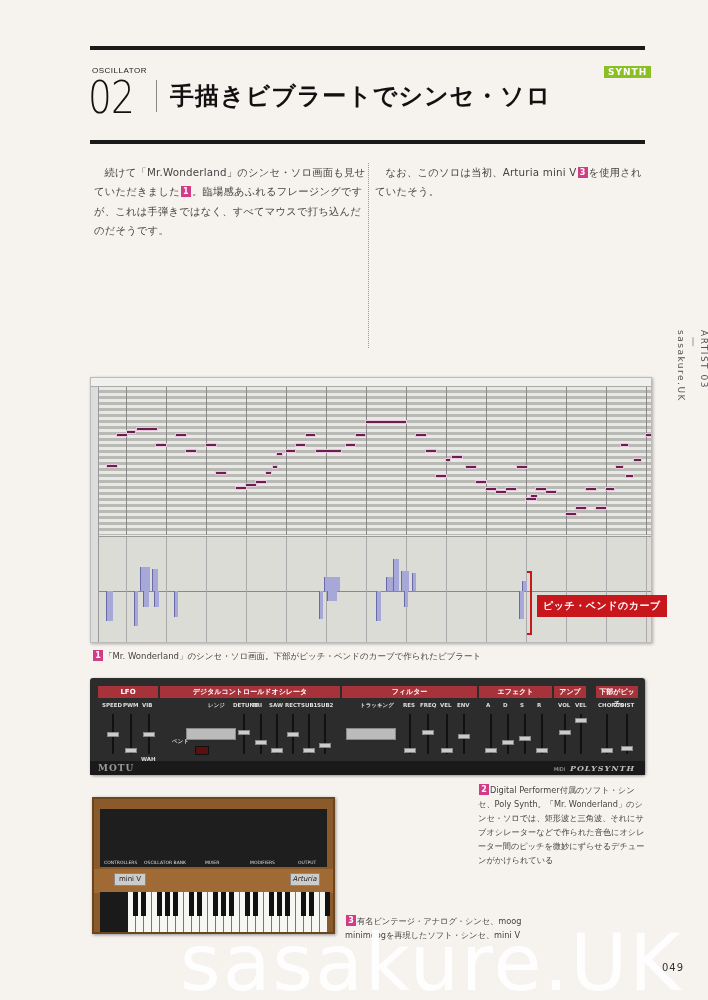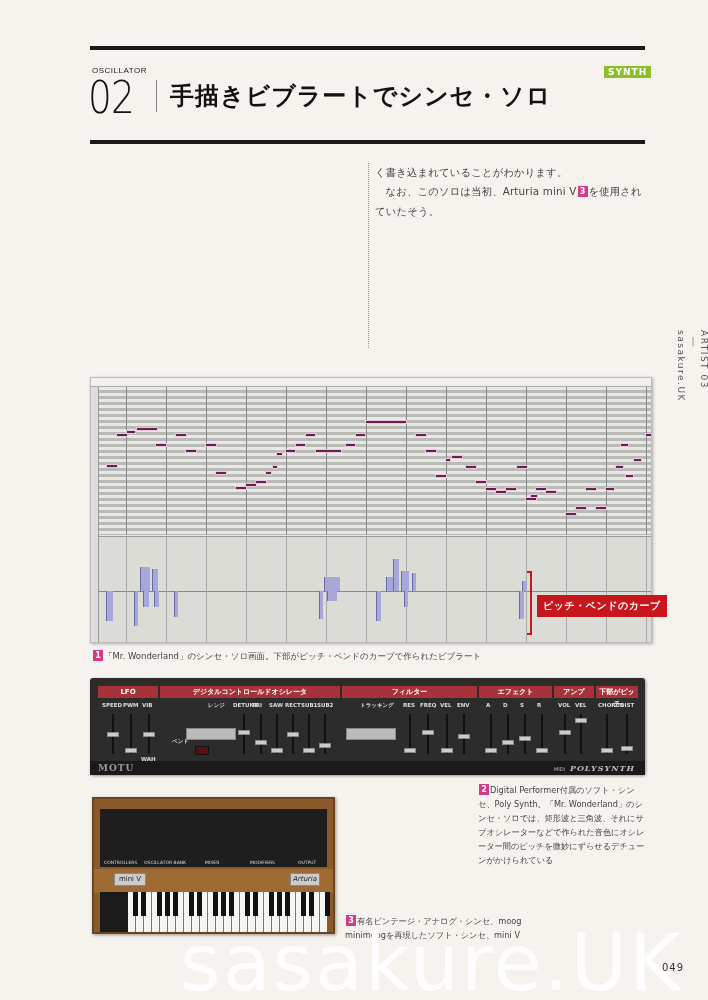--- a/index.html
+++ b/index.html
@@ -62,24 +62,24 @@
 
 <div class="rule" style="top:46px"></div>
 <div class="technique">OSCILLATOR</div>
 <div class="num">02</div>
 <div class="vsep"></div>
 <div class="title">手描きビブラートでシンセ・ソロ</div>
 <div class="badge">SYNTH</div>
 <div class="rule" style="top:140px"></div>
 
 <div class="col col1">
+  <p><span>　続けて「Mr.Wonderland」のシンセ・ソロ画面も見せていただきました</span><span class="mk">1</span><span>。臨場感あふれるフレージングですが、これは手弾きではなく、すべてマウスで打ち込んだのだそうです。</span></p>
 </div>
 <div class="dotsep"></div>
 <div class="col col2">
-  <p>く書き込まれていることがわかります。</p>
   <p><span>　なお、このソロは当初、Arturia mini V</span><span class="mk">3</span><span>を使用されていたそう。</span></p>
 </div>
 
 <div class="side">
   <span>ARTIST 03</span>
     <span> ｜ </span>
     <span>sasakure.UK</span>
 </div>
 
 <div class="roll">
@@ -186,21 +186,21 @@
 </div>
 <div class="bracket"></div>
 <div class="callout">ピッチ・ベンドのカーブ</div>
 <div class="cap1"><span class="mk">1</span><span>「Mr. Wonderland」のシンセ・ソロ画面。下部がピッチ・ベンドのカーブで作られたビブラート</span></div>
 
 <div class="poly">
   <div class="sect" style="left:8px;width:60px">LFO</div>
   <div class="sect" style="left:70px;width:180px">デジタルコントロールドオシレータ</div>
   <div class="sect" style="left:252px;width:135px">フィルター</div>
   <div class="sect" style="left:389px;width:73px">エフェクト</div>
-  <div class="sect" style="left:464px;width:40px">アンプ</div>
+  <div class="sect" style="left:464px;width:32px">アンプ</div>
   <div class="sect" style="left:506px;width:42px">下部がピッチ</div>
 
   <div class="ctrl" style="left:12px">SPEED</div>
   <div class="ctrl" style="left:33px">PWM</div>
   <div class="ctrl" style="left:52px">VIB</div>
   <div class="ctrl" style="left:51px;top:78px">WAH</div>
   <div class="ctrl" style="left:118px">レンジ</div>
   <div class="ctrl" style="left:82px;top:60px">ベンド</div>
   <div class="ctrl" style="left:143px">DETUNE</div>
   <div class="ctrl" style="left:162px">TRI</div>

